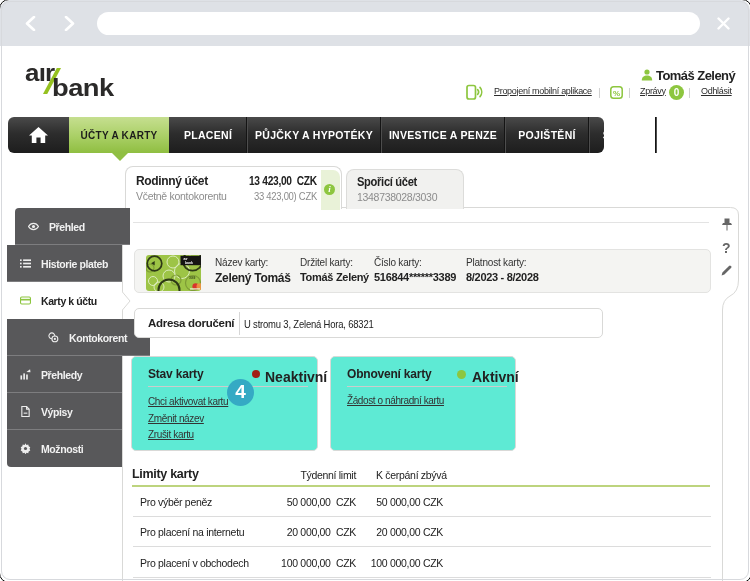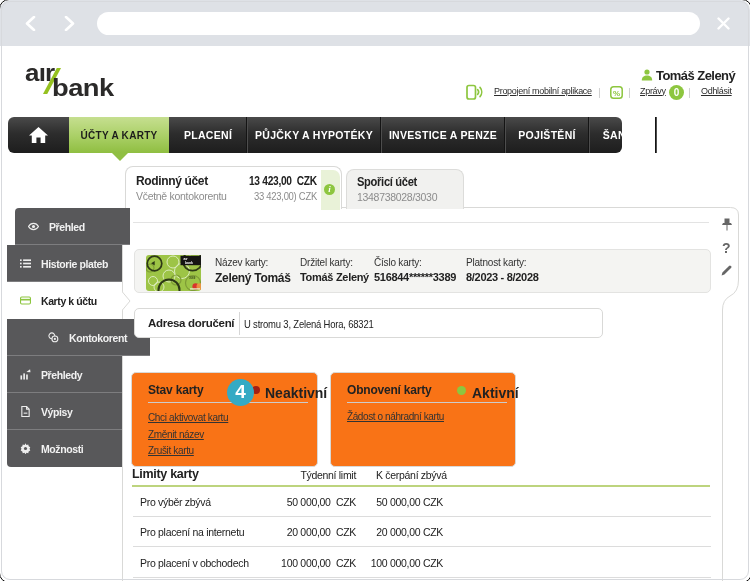--- a/index.html
+++ b/index.html
@@ -8,40 +8,40 @@
   .abs{position:absolute;}
   
   .topbar{left:0;top:0;width:750px;height:46px;background:#dee1e6;border-radius:10px 10px 0 0;}
   .pill{left:97px;top:12px;width:603px;height:23px;background:#fff;border-radius:12px;}
   .url{left:115px;top:15px;font-size:13.5px;color:#5c6066;}
   
   .hdr-name{top:67.5px;font-size:13px;font-weight:bold;color:#222;white-space:nowrap;letter-spacing:-0.55px;}
   .hlink{font-size:9px;color:#2b2b2b;text-decoration:underline;letter-spacing:-0.3px;}
   .hsep{font-size:11px;color:#ccc;}
   
-  .nav{left:8px;top:117px;width:596px;height:36px;background:linear-gradient(#4a4a4a,#2d2d2d 45%,#1d1d1d);border-radius:6px;padding-left:18px;}
+  .nav{left:8px;top:117px;width:596px;height:36px;background:linear-gradient(#4a4a4a,#2d2d2d 45%,#1d1d1d);border-radius:6px;}
   .nitem{position:absolute;top:0;height:36px;display:flex;align-items:center;justify-content:center;color:#fff;font-size:10.5px;font-weight:bold;letter-spacing:.3px;}
   .ndiv{position:absolute;top:0;width:1px;height:36px;background:#4d4d4d;box-shadow:-1px 0 0 #141414;}
   .navgreen{position:absolute;left:61px;top:0;width:100px;height:36px;background:linear-gradient(#c6df90,#a9cf65 55%,#8fbe41);display:flex;align-items:center;justify-content:center;color:#1d1d1b;font-size:10px;font-weight:bold;letter-spacing:.3px;}
   .navtip{position:absolute;left:104px;top:36px;width:0;height:0;border-left:8px solid transparent;border-right:8px solid transparent;border-top:8px solid #90bf43;}
   
   .tab1{left:125px;top:166px;width:217px;height:43px;background:#fff;border:1px solid #d9d9d7;border-bottom:none;border-radius:8px 8px 0 0;box-sizing:border-box;}
   .tab1green{position:absolute;right:1px;top:2.5px;width:19px;height:40px;background:#e9f2d8;border-radius:0 7px 0 0;}
   .infoc{position:absolute;left:3px;top:14px;width:11px;height:11px;border-radius:50%;background:#8dc63f;color:#fff;font:italic bold 9px "Liberation Serif",serif;text-align:center;line-height:11px;}
   .tab2{left:346px;top:169px;width:118px;height:40px;background:#f1f1ef;border:1px solid #dcdcda;border-bottom:none;border-radius:8px 8px 0 0;box-sizing:border-box;}
   
   .sitem{left:7px;width:115px;height:37px;background:#58585a;color:#f2f2f2;font-size:10.5px;font-weight:bold;letter-spacing:-0.4px;display:flex;align-items:center;box-shadow:0 -1px 0 #7d7d7f inset;}
   .sitem .ic{width:11px;height:11px;margin-left:13px;margin-right:10px;flex:none;}
   .sactive{background:#fff;color:#222;box-shadow:none;}
     
   .graybox{left:134px;top:249px;width:577px;height:44px;background:#f4f4f2;border:1px solid #e3e3e1;border-radius:5px;box-sizing:border-box;}
   .lab{position:absolute;top:257px;font-size:10px;color:#333;letter-spacing:-0.2px;}
   .val{position:absolute;top:271px;font-size:11px;font-weight:bold;color:#222;letter-spacing:-0.3px;}
   .addrbox{left:134px;top:308px;width:469px;height:30px;background:#fff;border:1px solid #d9d9d7;border-radius:5px;box-sizing:border-box;}
-  .stbox{top:372px;height:95px;background:#f97316;border:1px solid #d9d9d7;border-radius:5px;box-sizing:border-box;}
+  .stbox{top:356px;height:95px;background:#5eead4;border:1px solid #d9d9d7;border-radius:5px;box-sizing:border-box;}
   .sthead{position:absolute;top:10px;left:16px;font-size:12px;font-weight:bold;color:#222;letter-spacing:-0.2px;}
   .stdot{position:absolute;top:13px;width:9px;height:9px;border-radius:50%;}
   .ststate{position:absolute;top:12px;font-size:14px;font-weight:bold;color:#222;}
   .stline{position:absolute;top:29px;left:16px;height:1px;background:#ccc;}
   .slink{position:absolute;left:16px;font-size:10px;color:#333;text-decoration:underline;letter-spacing:-0.35px;}
   .badge4{left:227px;top:379px;width:27px;height:27px;border-radius:50%;background:#35aac4;color:#fff;font-size:19px;font-weight:bold;text-align:center;line-height:26px;}
   
   .rowsep{left:133px;width:578px;height:1px;background:#dcdcdc;}
   .cell{position:absolute;font-size:10.5px;color:#222;letter-spacing:-0.3px;}
 </style>
@@ -245,21 +245,21 @@
     <div class="ststate" style="left:141px;">Aktivní</div>
     <div class="stline" style="width:160px;"></div>
     <div class="slink" style="top:38px;letter-spacing:-0.4px;">Žádost o náhradní kartu</div>
   </div>
   <div class="abs badge4">4</div>
 
   <div class="abs" style="left:132px;top:467px;font-size:12.5px;font-weight:bold;color:#222;letter-spacing:-0.3px;">Limity karty</div>
   <div class="cell" style="left:256px;top:469px;width:100px;text-align:right;">Týdenní limit</div>
   <div class="cell" style="left:376px;top:469px;">K čerpání zbývá</div>
   <div class="abs" style="left:132px;top:485px;width:578px;height:2px;background:#bdd47e;"></div>
-  <div class="cell" style="left:140px;top:496px;">Pro výběr zbývá</div>
+  <div class="cell" style="left:140px;top:496px;">Pro výběr peněz</div>
   <div class="cell" style="left:256px;top:496px;width:100px;text-align:right;">50 000,00&nbsp; CZK</div>
   <div class="cell" style="left:343px;top:496px;width:100px;text-align:right;">50 000,00 CZK</div>
   <div class="abs rowsep" style="top:516px;"></div>
   <div class="cell" style="left:140px;top:526px;">Pro placení na internetu</div>
   <div class="cell" style="left:256px;top:526px;width:100px;text-align:right;">20 000,00&nbsp; CZK</div>
   <div class="cell" style="left:343px;top:526px;width:100px;text-align:right;">20 000,00 CZK</div>
   <div class="abs rowsep" style="top:546px;"></div>
   <div class="cell" style="left:140px;top:557px;">Pro placení v obchodech</div>
   <div class="cell" style="left:256px;top:557px;width:100px;text-align:right;">100 000,00&nbsp; CZK</div>
   <div class="cell" style="left:343px;top:557px;width:100px;text-align:right;">100 000,00 CZK</div>

